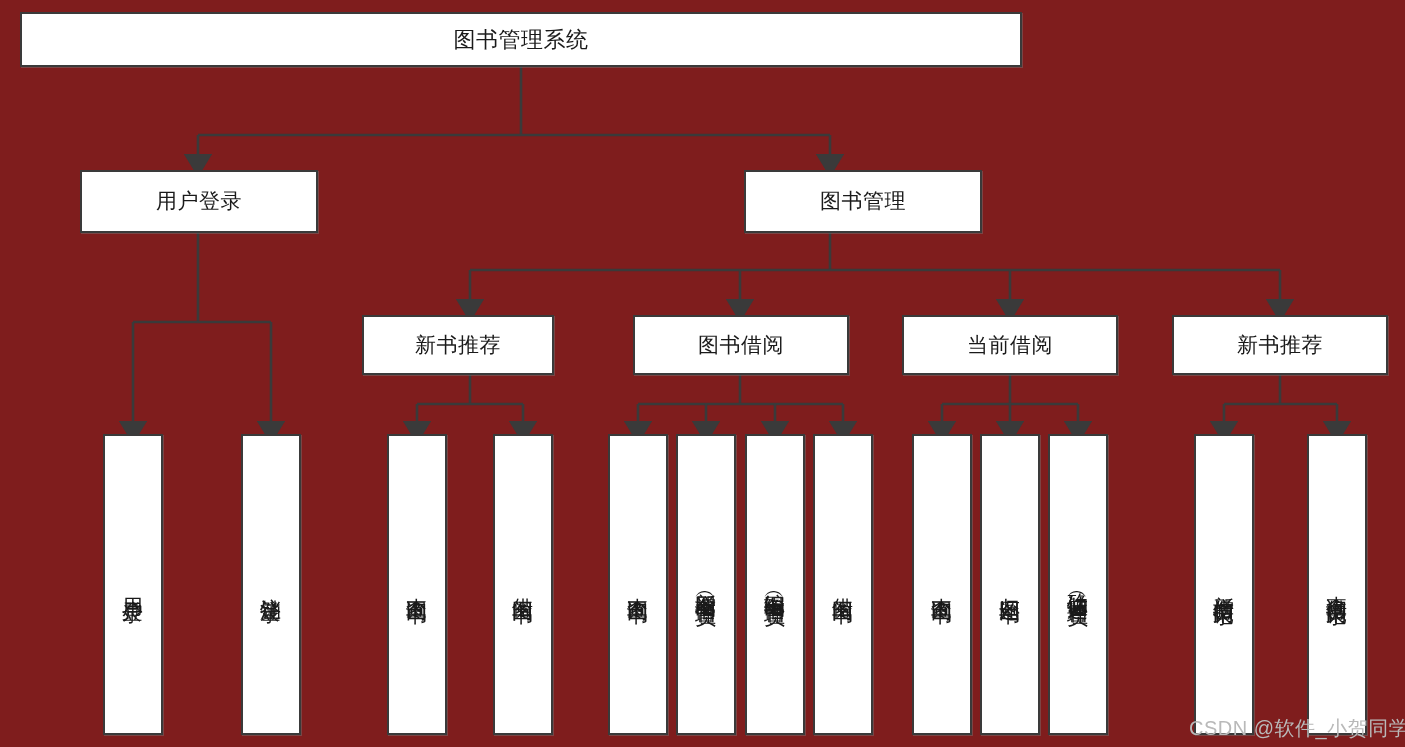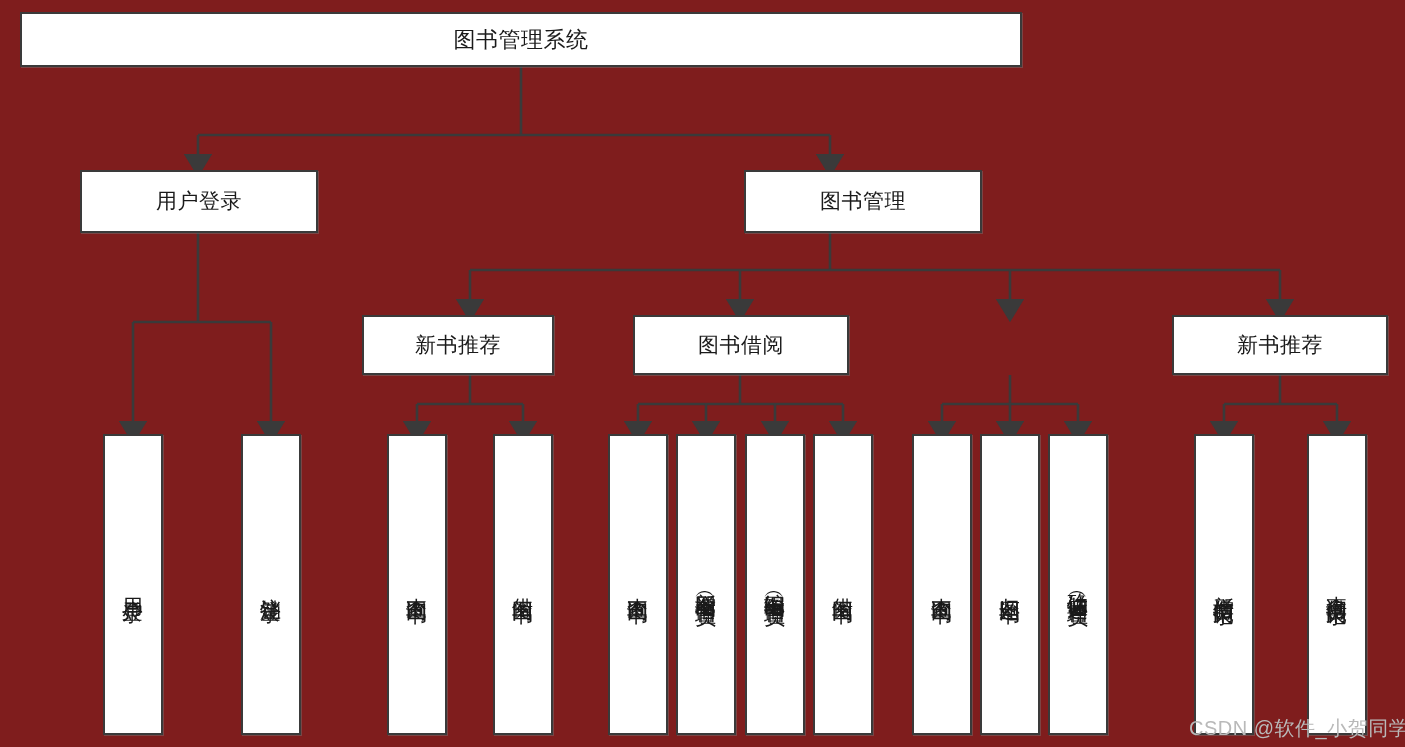--- a/index.html
+++ b/index.html
@@ -137,20 +137,23 @@
   <div class="node h" style="left:711px; top:170px; width:238px; height:63px;margin-left:33px;">
     <span class="label">图书管理</span>
   </div>
 
   <div class="node h" style="left:362px; top:315px; width:192px; height:60px;">
     <span class="label">新书推荐</span>
   </div>
   <div class="node h" style="left:633px; top:315px; width:216px; height:60px;">
     <span class="label">图书借阅</span>
   </div>
+  <div class="node h" style="left:902px; top:315px; width:216px; height:60px;">
+    <span class="label">当前借阅</span>
+  </div>
   <div class="node h" style="left:1172px; top:315px; width:216px; height:60px;">
     <span class="label">新书推荐</span>
   </div>
 
   <div class="node v" style="left:103px; top:434px; width:60px; height:301px;">
     <span class="label">用户登录</span>
   </div>
   <div class="node v" style="left:241px; top:434px; width:60px; height:301px;">
     <span class="label">注销登录</span>
   </div>

